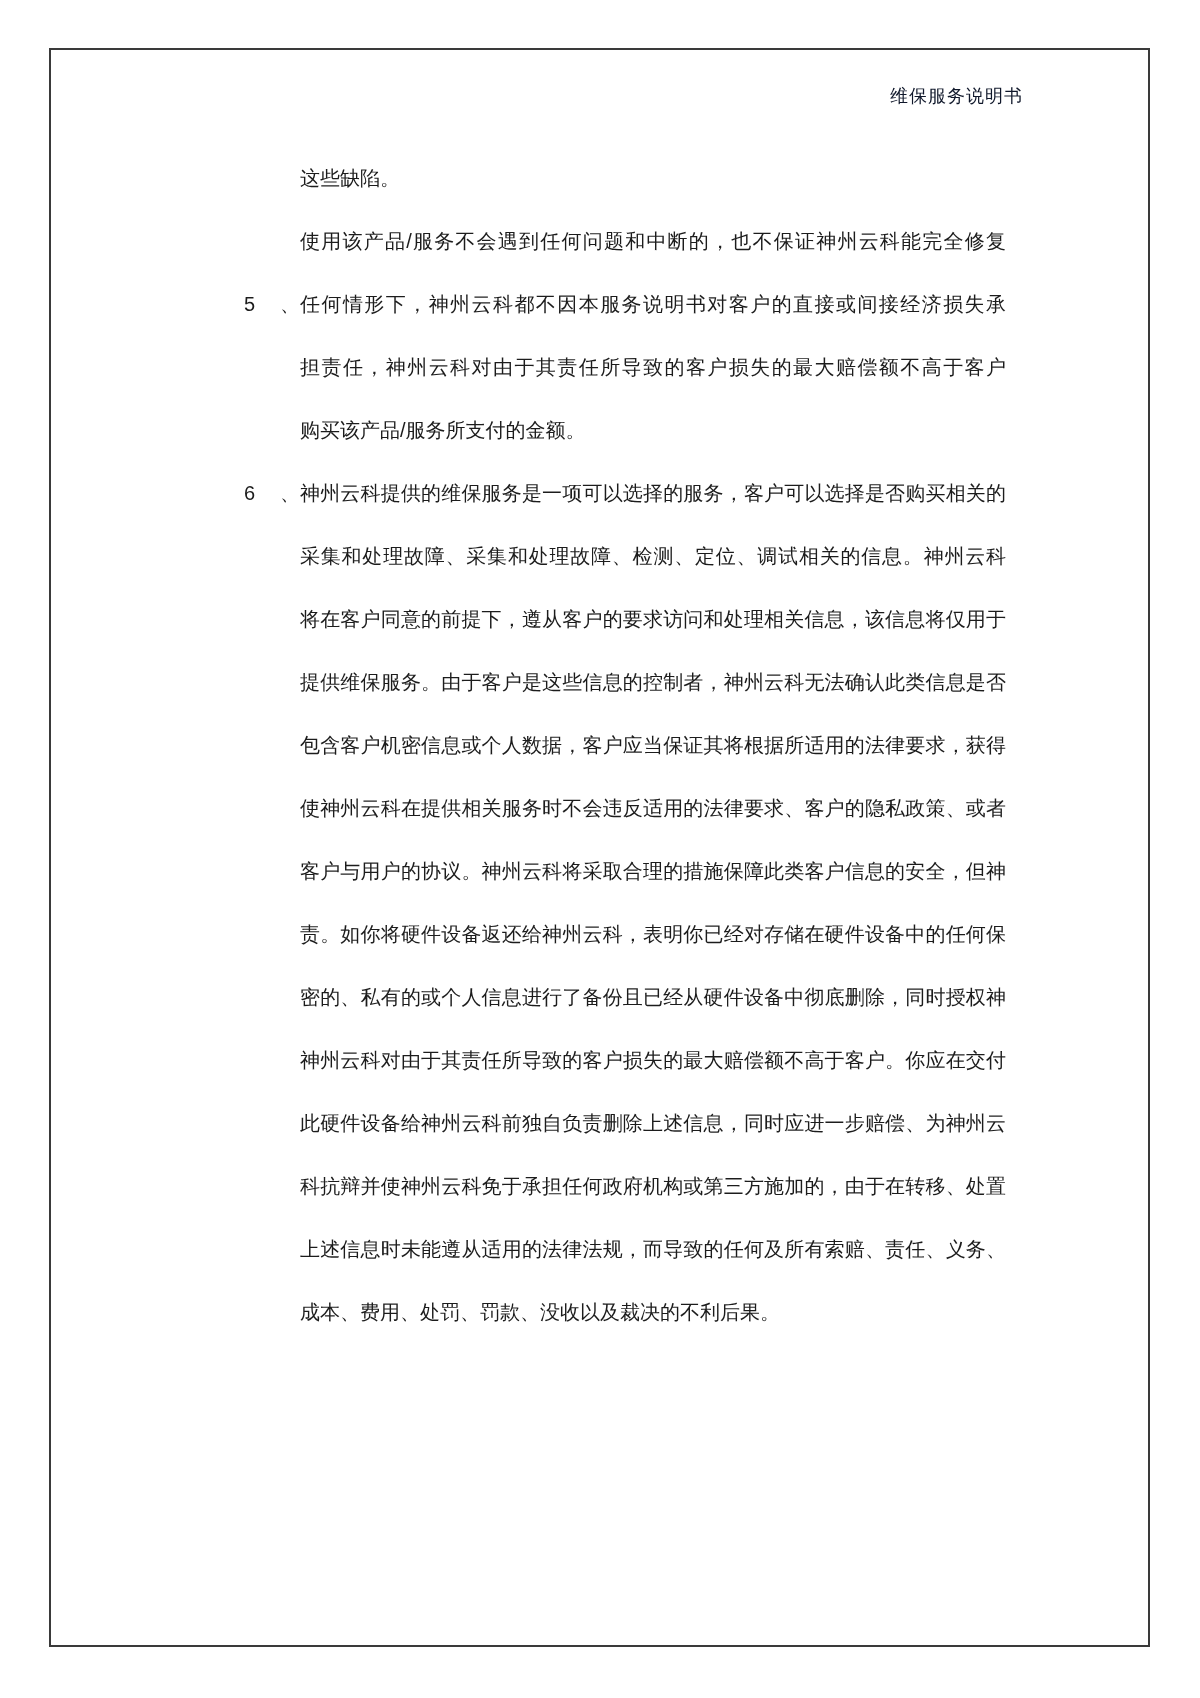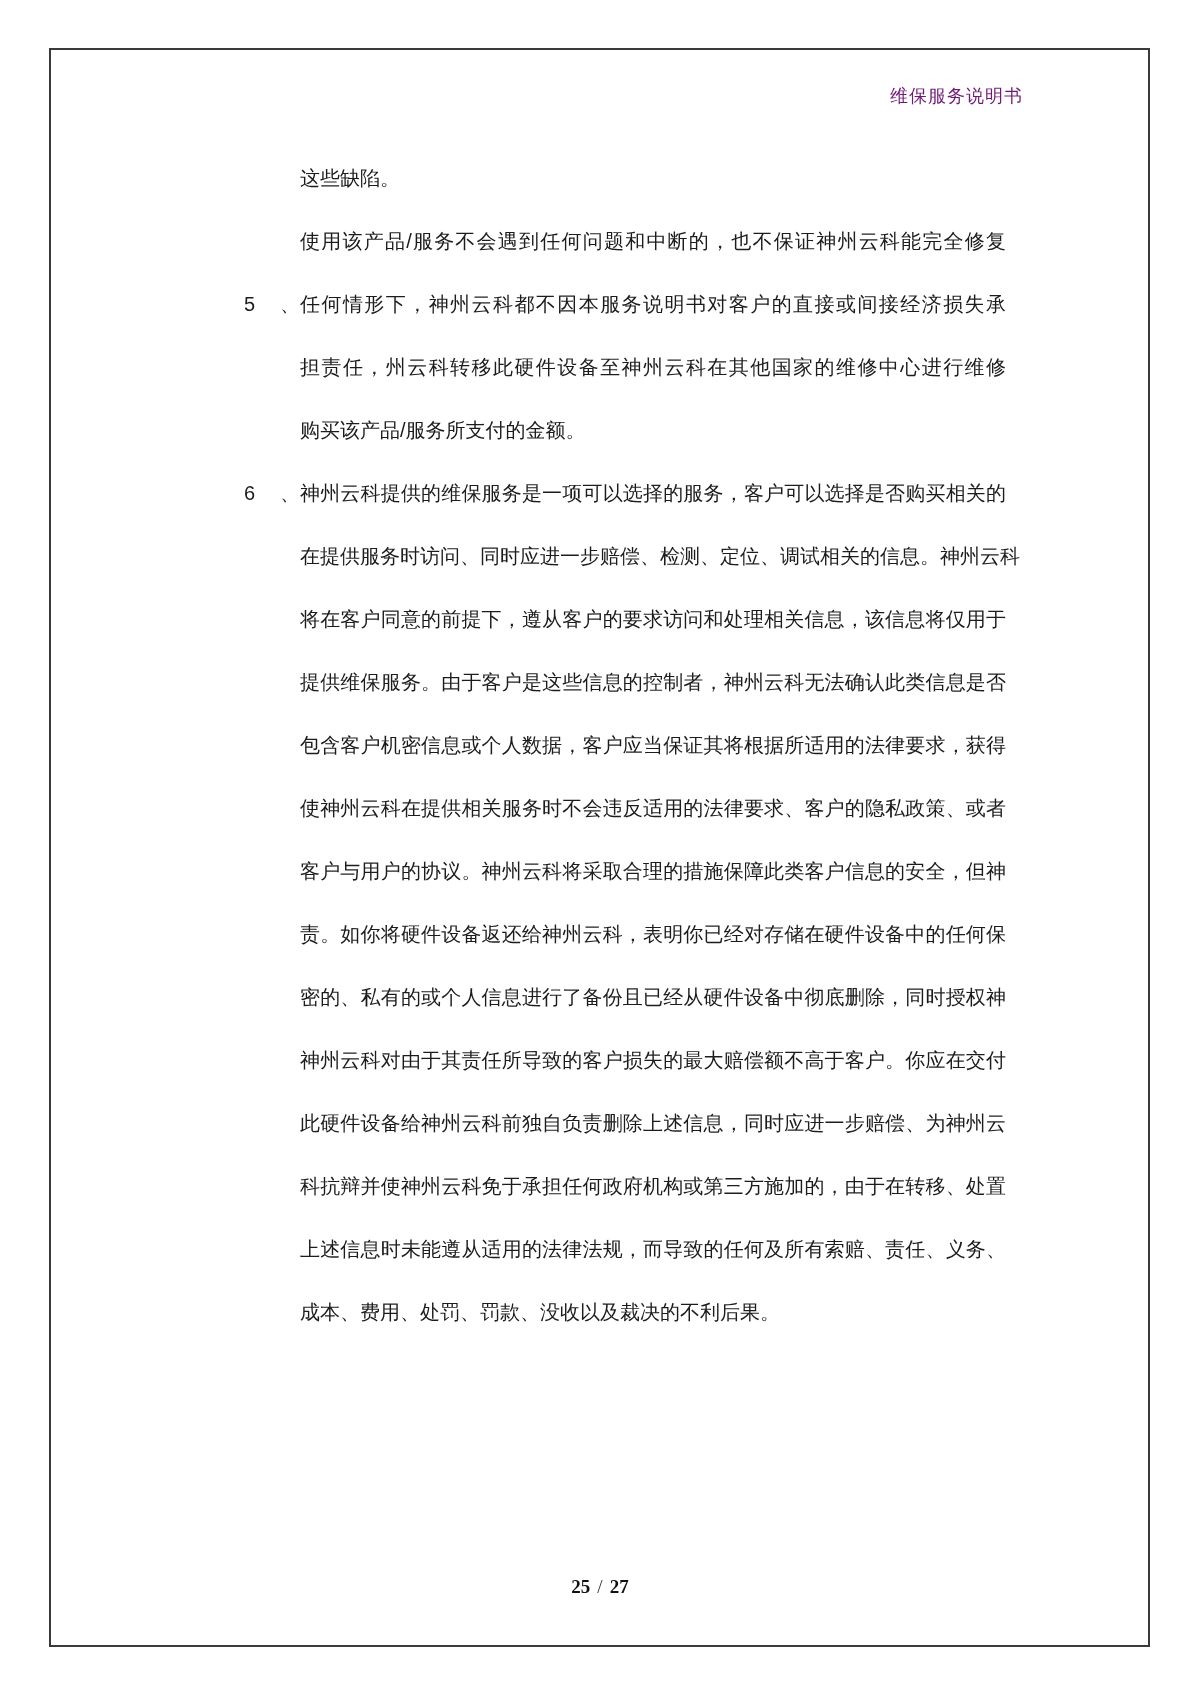--- a/index.html
+++ b/index.html
@@ -25,21 +25,21 @@
     border: 2px solid var(--frame, #3a3a3a);
     box-sizing: border-box;
   }
   .header-title {
     position: absolute;
     top: 84px;
     left: 890px;
     font-family: "Liberation Serif", serif;
     font-size: 18px;
     letter-spacing: 1px;
-    color: #701a75;
+    color: #0f172a;
     white-space: nowrap;
     text-align: right;
   }
   .content {
     position: absolute;
     top: 147px;
     left: 300px;
     width: 706px;
   }
   .para { position: relative; }
@@ -94,38 +94,35 @@
 
   <div class="header-title">维保服务说明书</div>
 
   <div class="content">
       <div class="para">
         <div class="line last">这些缺陷。</div>
         <div class="line">使用该产品/服务不会遇到任何问题和中断的，也不保证神州云科能完全修复</div>
       </div>
       <div class="para">
         <div class="line">任何情形下，神州云科都不因本服务说明书对客户的直接或间接经济损失承<span class="item-number">5、</span></div>
-        <div class="line">担责任，州云科转移此硬件设备至神州云科在其他国家的维修中心进行维修</div>
+        <div class="line">担责任，神州云科对由于其责任所导致的客户损失的最大赔偿额不高于客户</div>
         <div class="line last">购买该产品/服务所支付的金额。</div>
       </div>
       <div class="para">
         <div class="line">神州云科提供的维保服务是一项可以选择的服务，客户可以选择是否购买相关的<span class="item-number">6、</span></div>
-        <div class="line">在提供服务时访问、同时应进一步赔偿、检测、定位、调试相关的信息。神州云科</div>
+        <div class="line">采集和处理故障、采集和处理故障、检测、定位、调试相关的信息。神州云科</div>
         <div class="line">将在客户同意的前提下，遵从客户的要求访问和处理相关信息，该信息将仅用于</div>
         <div class="line">提供维保服务。由于客户是这些信息的控制者，神州云科无法确认此类信息是否</div>
         <div class="line">包含客户机密信息或个人数据，客户应当保证其将根据所适用的法律要求，获得</div>
         <div class="line">使神州云科在提供相关服务时不会违反适用的法律要求、客户的隐私政策、或者</div>
         <div class="line">客户与用户的协议。神州云科将采取合理的措施保障此类客户信息的安全，但神</div>
         <div class="line">责。如你将硬件设备返还给神州云科，表明你已经对存储在硬件设备中的任何保</div>
         <div class="line">密的、私有的或个人信息进行了备份且已经从硬件设备中彻底删除，同时授权神</div>
         <div class="line">神州云科对由于其责任所导致的客户损失的最大赔偿额不高于客户。你应在交付</div>
         <div class="line">此硬件设备给神州云科前独自负责删除上述信息，同时应进一步赔偿、为神州云</div>
         <div class="line">科抗辩并使神州云科免于承担任何政府机构或第三方施加的，由于在转移、处置</div>
         <div class="line">上述信息时未能遵从适用的法律法规，而导致的任何及所有索赔、责任、义务、</div>
         <div class="line last">成本、费用、处罚、罚款、没收以及裁决的不利后果。</div>
       </div>
     </div>
 
-  <div class="footer">
-    <span class="num">25</span><span class="sep">/</span><span class="num">27</span>
-  </div>
 
 </div>
 
 </body></html>

